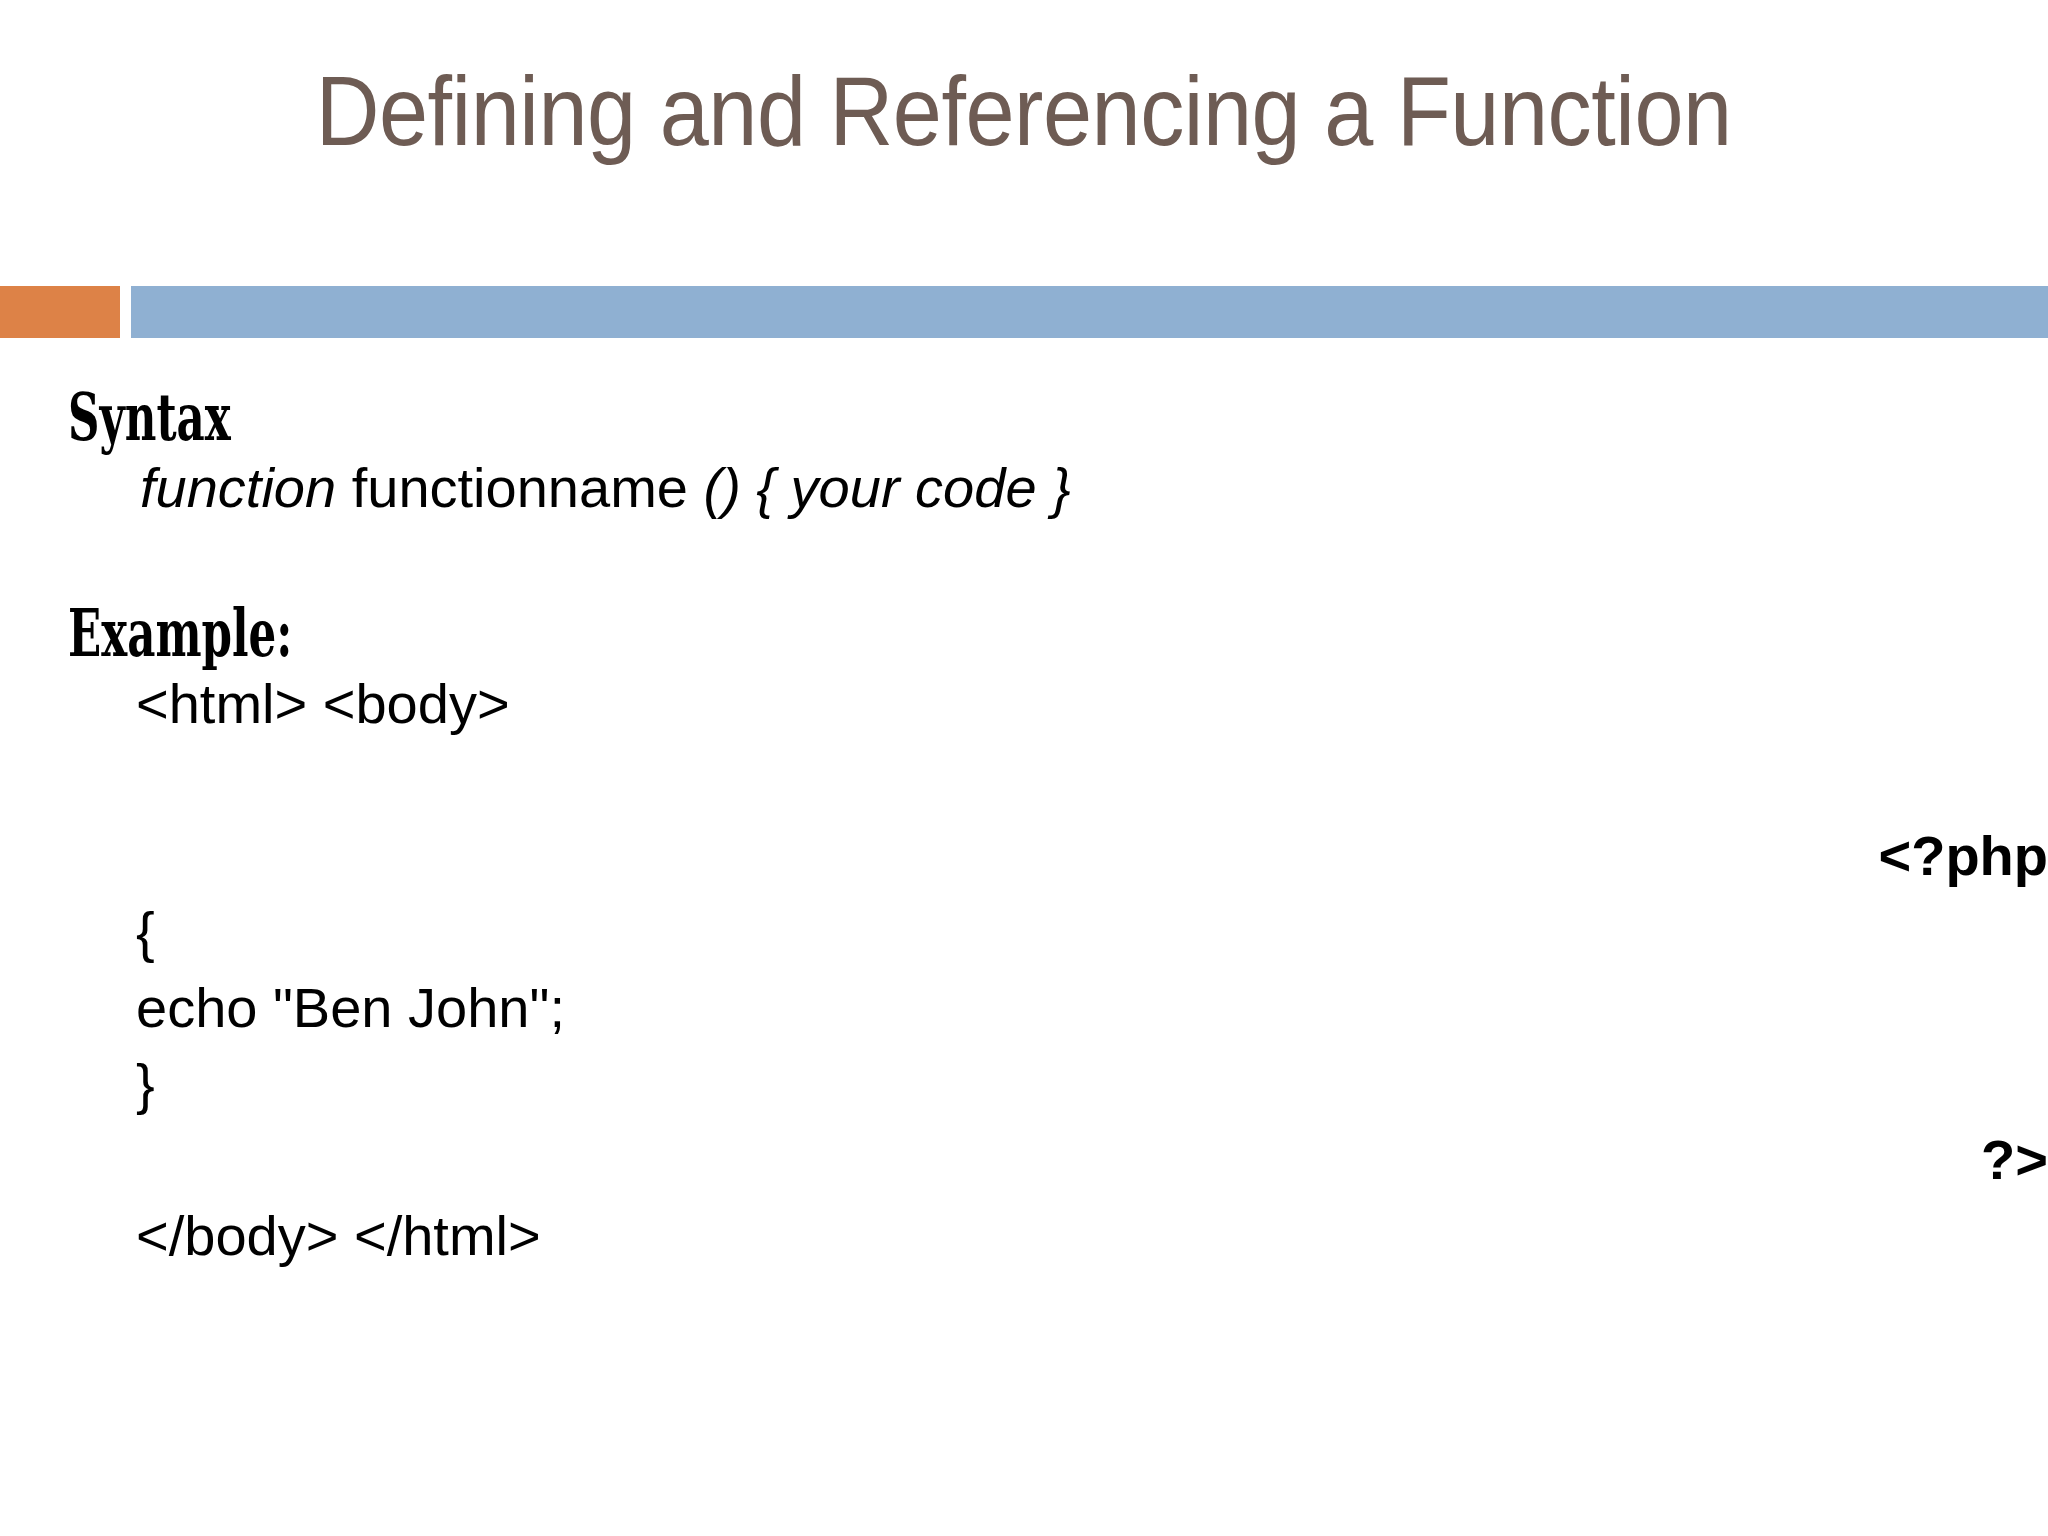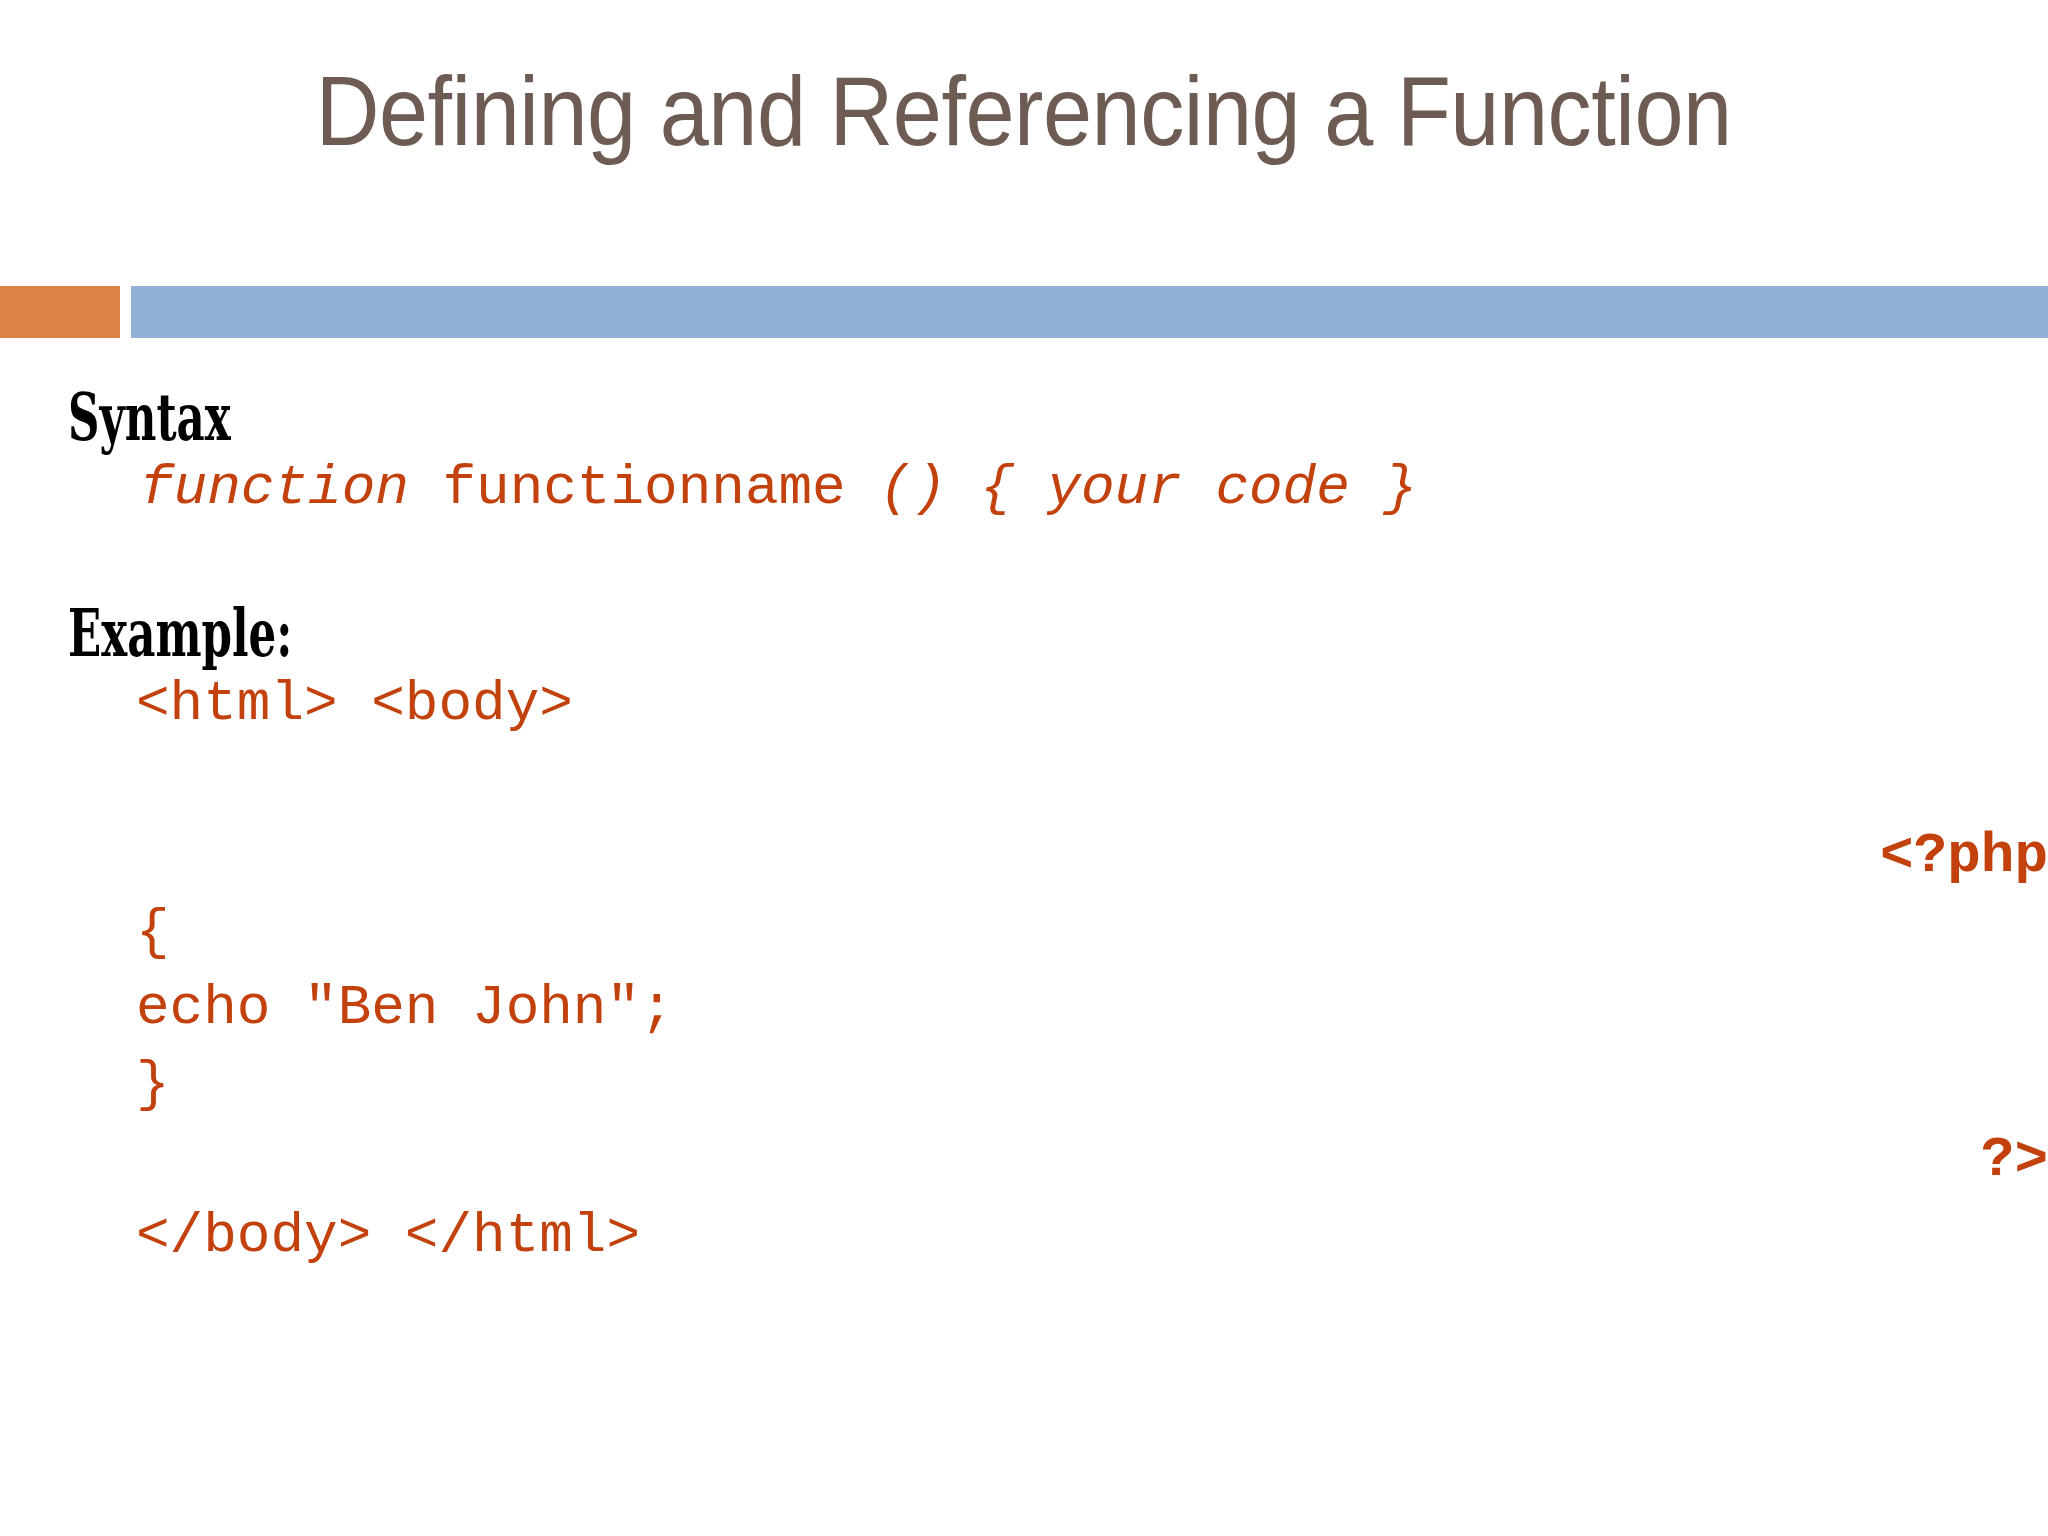--- a/index.html
+++ b/index.html
@@ -79,24 +79,24 @@
     color: #000000;
     margin-left: 68px;
     transform: scaleX(0.66);
     transform-origin: left center;
     white-space: nowrap;
   }
   .heading-syntax { padding-top: 6px; }
   .heading-example { padding-top: 0px; }
 
   .codeline {
-    font-family: Liberation Mono, monospace;
+    font-family: Liberation Sans, sans-serif;
     font-size: 56px;
     line-height: 76px;
-    color: #c2410c;
+    color: #000000;
     white-space: pre;
     margin-left: 136px;
     letter-spacing: 0px;
   }
   .codeline.indent-syntax { margin-left: 140px; }
   .it   { font-style: italic; }
   .bold { font-weight: 700; text-align: right; }
   .spacer-md { height: 74px; }
   .spacer-blank { height: 76px; }
 </style>

